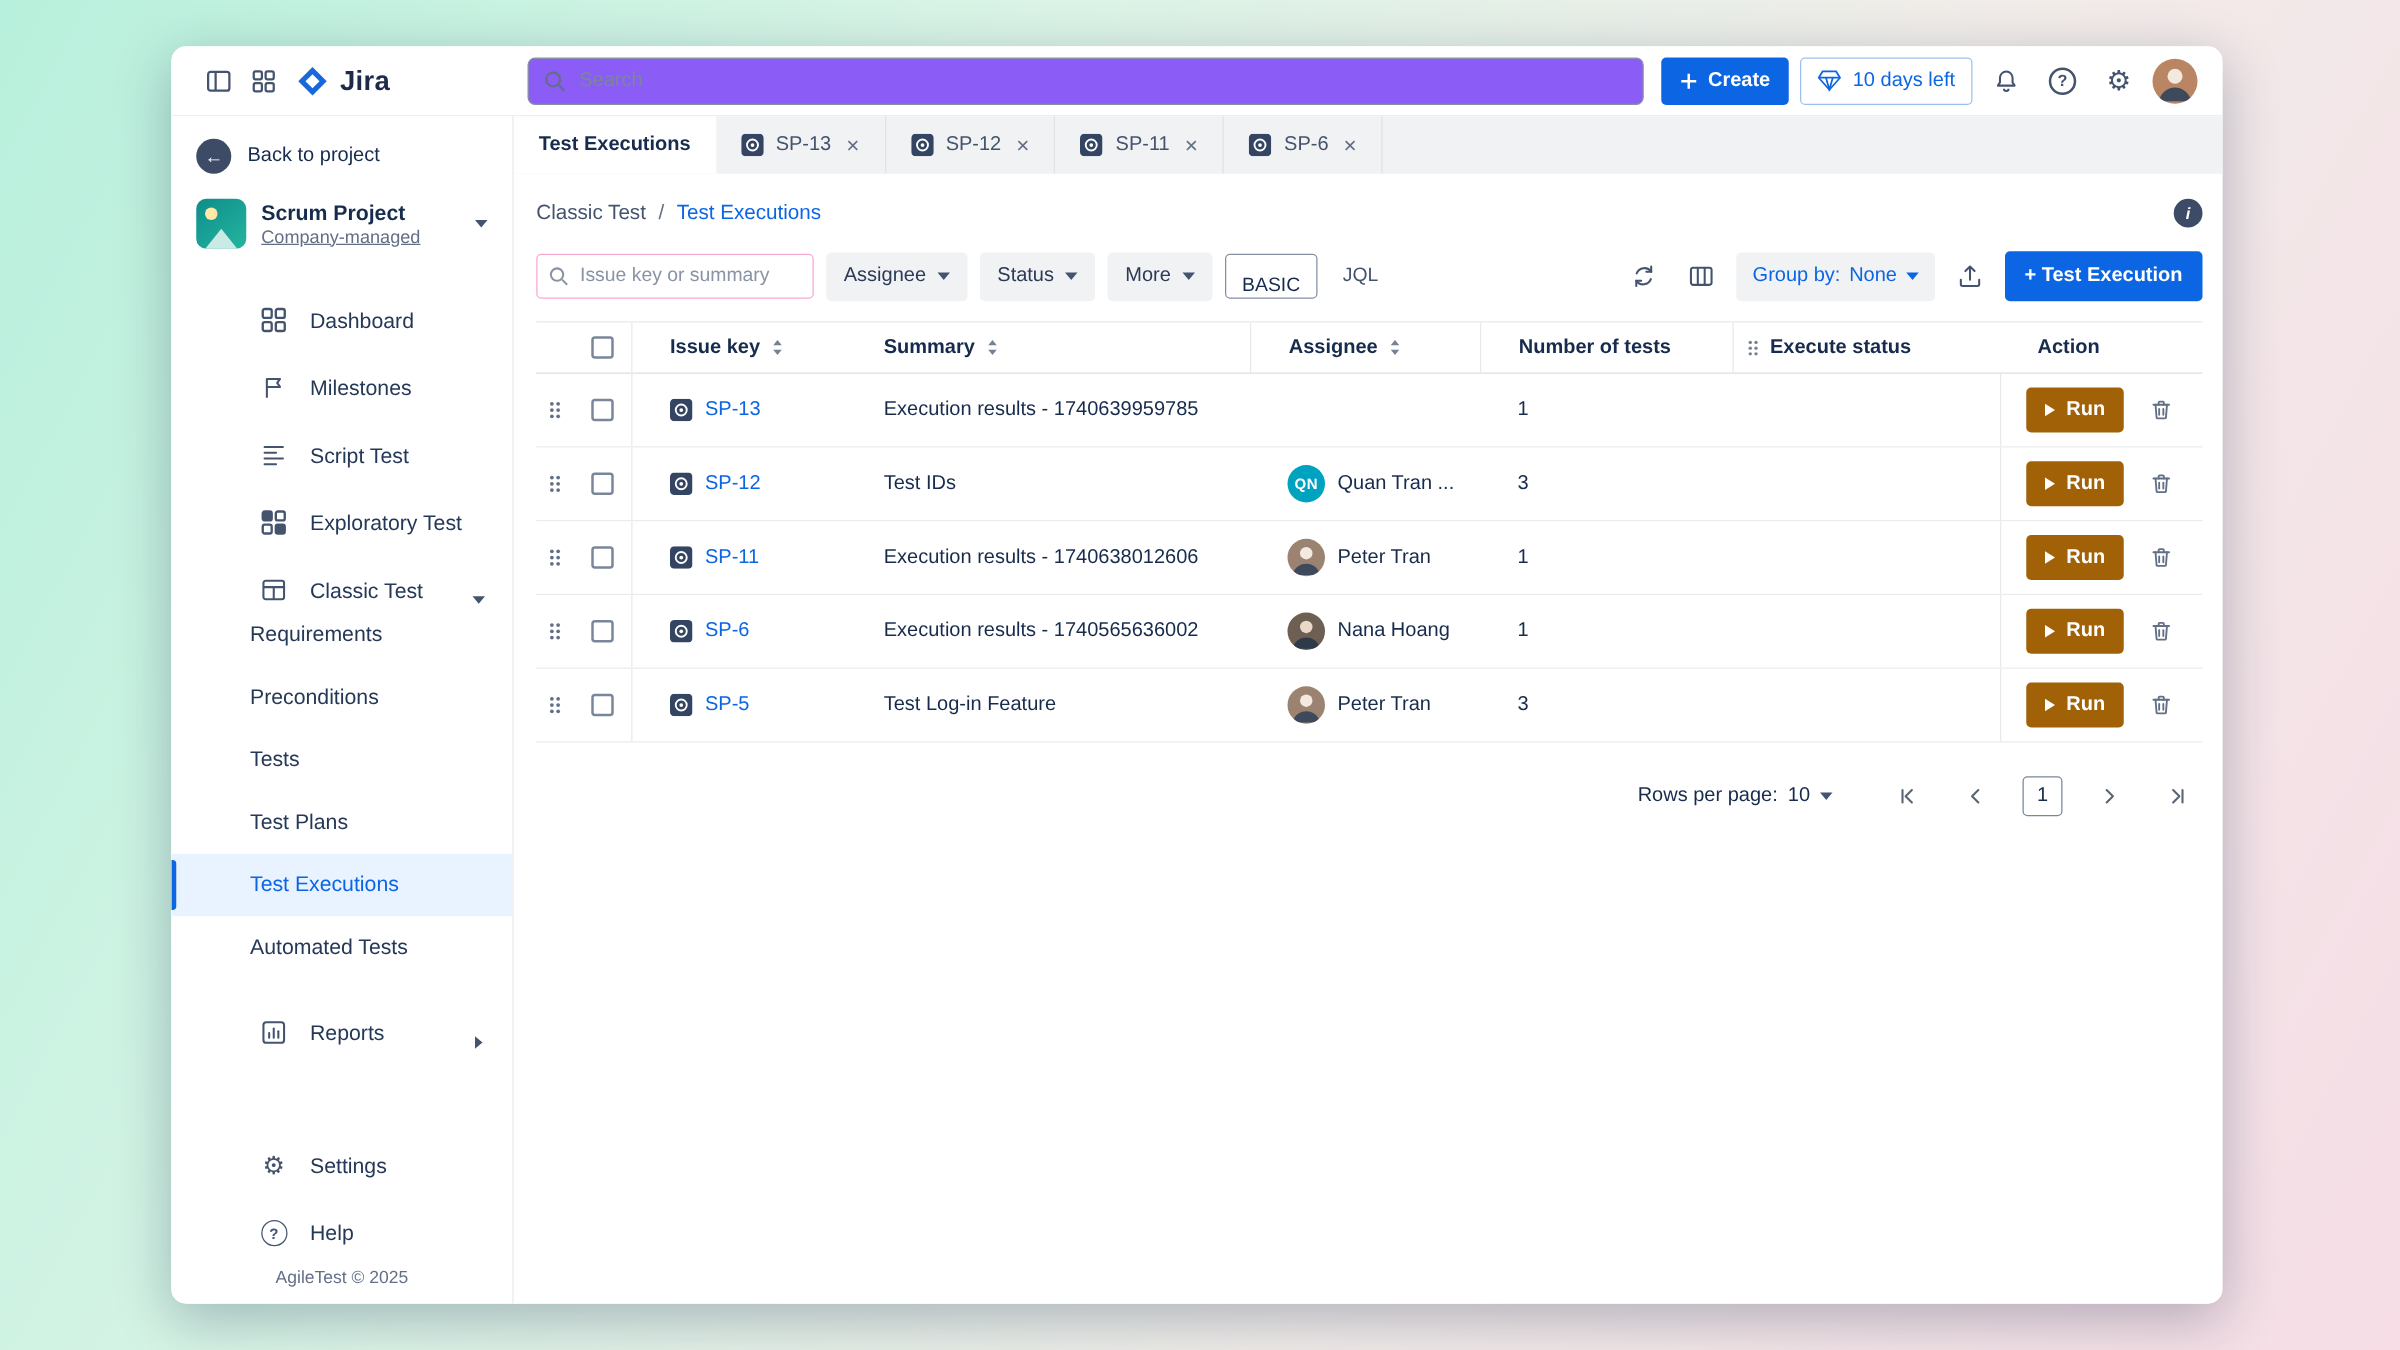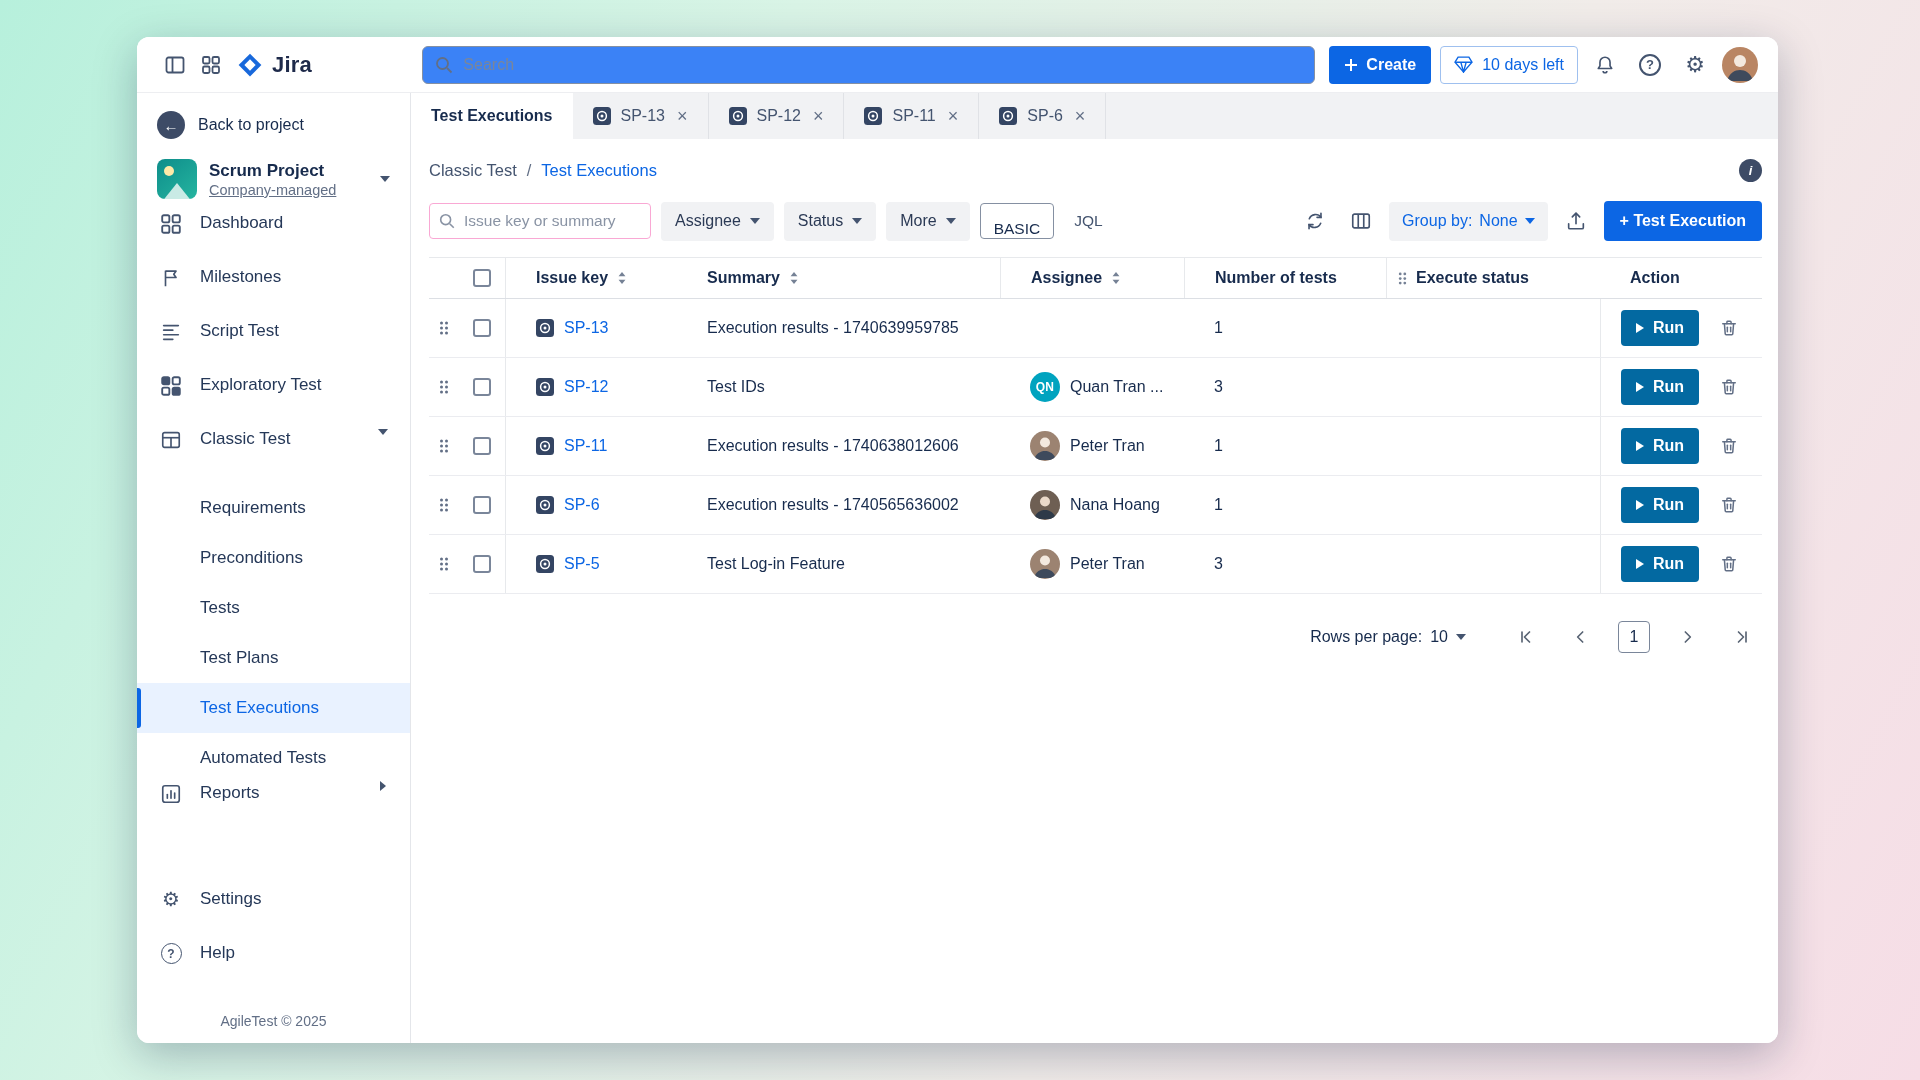--- a/index.html
+++ b/index.html
@@ -17,21 +17,21 @@
   }
   svg { display:block; }
 
   
   .topbar { height:56px; flex:none; display:flex; align-items:center; padding:0 20px; border-bottom:1px solid #EDEEF1; background:#fff; }
   .tb-left { display:flex; align-items:center; }
   .ibtn { width:36px; height:36px; border:none; background:transparent; border-radius:4px; display:flex; align-items:center; justify-content:center; color:#44546F; cursor:pointer; }
   .jira-logo { display:flex; align-items:center; gap:9px; margin-left:8px; }
   .jira-logo .txt { font-size:22px; font-weight:700; color:#1E2A4A; letter-spacing:.2px; }
   .tb-search { flex:0 1 893px; margin-left:auto; position:relative; }
-  .tb-search input { width:100%; height:38px; border:1px solid #8590A2; border-radius:6px; padding:0 12px 0 40px; font-size:16px; color:#172B4D; font-family:inherit; outline:none; background:#3b82f6; }
+  .tb-search input { width:100%; height:38px; border:1px solid #8590A2; border-radius:6px; padding:0 12px 0 40px; font-size:16px; color:#172B4D; font-family:inherit; outline:none; background:#8b5cf6; }
   .tb-search input::placeholder { color:#7A869A; }
   .tb-search .mag { position:absolute; left:12px; top:9px; }
   .tb-right { display:flex; align-items:center; gap:9px; margin-left:14px; }
   .create-btn { height:38px; padding:0 15px; background:#0C66E4; border:none; border-radius:4px; color:#fff; font-size:16px; font-weight:600; display:flex; align-items:center; gap:8px; cursor:pointer; font-family:inherit; }
   .trial-btn { height:38px; padding:0 13px; background:#fff; border:1px solid #9FC0EF; border-radius:4px; color:#0C66E4; font-size:16px; font-weight:500; display:flex; align-items:center; gap:9px; cursor:pointer; font-family:inherit; }
   .glyph-gear { font-size:22px; line-height:1; }
   .help-circ { width:22px; height:22px; border:2px solid #44546F; border-radius:50%; display:flex; align-items:center; justify-content:center; font-size:13px; font-weight:700; color:#44546F; }
   .avatar { width:36px; height:36px; border-radius:50%; overflow:hidden; position:relative; flex:none; }
   .avatar svg { position:absolute; left:0; top:0; }
 
@@ -44,21 +44,21 @@
   .back-circ { width:28px; height:28px; border-radius:50%; background:#3D4B66; color:#fff; display:flex; align-items:center; justify-content:center; font-size:15px; flex:none; }
   .proj-row { display:flex; align-items:center; gap:12px; padding:10px 20px 14px; cursor:pointer; }
   .proj-av { width:40px; height:40px; border-radius:8px; background:linear-gradient(140deg,#0E8D8A,#25B5A0); position:relative; overflow:hidden; flex:none; }
   .proj-av .sun { position:absolute; left:7px; top:7px; width:10px; height:10px; border-radius:50%; background:#FFE9A8; }
   .proj-av .mtn { position:absolute; left:4px; bottom:-4px; width:0; height:0; border-left:16px solid transparent; border-right:16px solid transparent; border-bottom:20px solid #E8F6F2; opacity:.85; }
   .proj-name { font-size:17px; font-weight:700; color:#172B4D; line-height:1.25; }
   .proj-type { font-size:14.5px; color:#626F86;text-decoration:underline; }
   .caret { width:0; height:0; border-left:5px solid transparent; border-right:5px solid transparent; border-top:6px solid currentColor; }
   .caret-right { transform:rotate(-90deg); }
   .ml-auto { margin-left:auto; }
-  .nav-item { display:flex; align-items:flex-start; gap:17px; height:54px; padding:0 22px; font-size:17px; color:#253858; cursor:pointer; }
+  .nav-item { display:flex; align-items:flex-end; gap:17px; height:54px; padding:0 22px; font-size:17px; color:#253858; cursor:pointer;margin-left:48px; }
   .nav-item .nicon { width:24px; display:flex; justify-content:center; color:#44546F; flex:none; }
   .nav-sub { display:flex; align-items:center; height:50px; padding-left:63px; font-size:17px; color:#253858; cursor:pointer; position:relative; }
   .nav-sub.active { background:#E9F2FF; color:#0C66E4; font-weight:500; }
   .nav-sub.active::before { content:""; position:absolute; left:0; top:5px; bottom:5px; width:4px; border-radius:0 3px 3px 0; background:#0C66E4; }
   .sb-bottom { margin-top:auto; }
   .sb-footer { padding:16px 10px 2px; text-align:center; font-size:14px; color:#626F86; }
 
   
   .main { flex:1; display:flex; flex-direction:column; min-width:0; background:#fff; }
   .tabbar { height:46px; flex:none; background:#F1F2F4; display:flex; align-items:stretch; overflow:hidden; }
@@ -98,21 +98,21 @@
   .checkbox { width:18px; height:18px; border:2px solid #7A869A; border-radius:3px; background:#fff; cursor:pointer; flex:none; }
   .drag { cursor:grab; display:flex; align-items:center; justify-content:center; height:100%; }
   .key-link { color:#0C66E4; text-decoration:none; margin-left:10px; cursor:pointer; }
   .summary-txt { color:#172B4D; white-space:nowrap; overflow:hidden; text-overflow:ellipsis; padding-right:12px; }
   .asg { display:flex; align-items:center; gap:10px; min-width:0; }
   .asg .nm { white-space:nowrap; overflow:hidden; text-overflow:ellipsis; color:#172B4D; }
   .av28 { width:30px; height:30px; border-radius:50%; position:relative; overflow:hidden; flex:none; display:flex; align-items:center; justify-content:center; }
   .av28 .init { font-size:12px; font-weight:700; color:#fff; letter-spacing:.3px; }
   .prog-track { flex:1; margin-right:8px; height:7px; border-radius:4px; background:transparent; position:relative; }
   .prog-fill { height:7px; border-radius:4px; background:linear-gradient(to right,#37A277 0%,#37A277 93%,#1F845A 93%); }
-  .run-btn { height:36px; padding:0 15px; background:#0369a1; border:none; border-radius:4px; color:#fff; font-size:16px; font-weight:600; display:flex; align-items:center; gap:9px; cursor:pointer; font-family:inherit; }
+  .run-btn { height:36px; padding:0 15px; background:#a16207; border:none; border-radius:4px; color:#fff; font-size:16px; font-weight:600; display:flex; align-items:center; gap:9px; cursor:pointer; font-family:inherit; }
   .play-tri { width:0; height:0; border-top:5px solid transparent; border-bottom:5px solid transparent; border-left:8px solid #fff; }
   .trash { margin-left:20px; color:#626F86; cursor:pointer; display:flex; }
 
   
   .pager { margin-top:26px; display:flex; align-items:center; justify-content:flex-end; gap:20px; padding-right:4px; font-size:16px; color:#172B4D; flex:none; }
   .rpp { display:flex; align-items:center; gap:8px; margin-right:24px; cursor:pointer; }
   .pg-btn { width:34px; height:34px; border:none; background:transparent; border-radius:4px; display:flex; align-items:center; justify-content:center; color:#596474; cursor:pointer; }
   .pg-cur { width:32px; height:32px; border:1px solid #7A869A; border-radius:4px; display:flex; align-items:center; justify-content:center; font-size:16px; color:#172B4D; cursor:default; }
 </style>
 </head>

